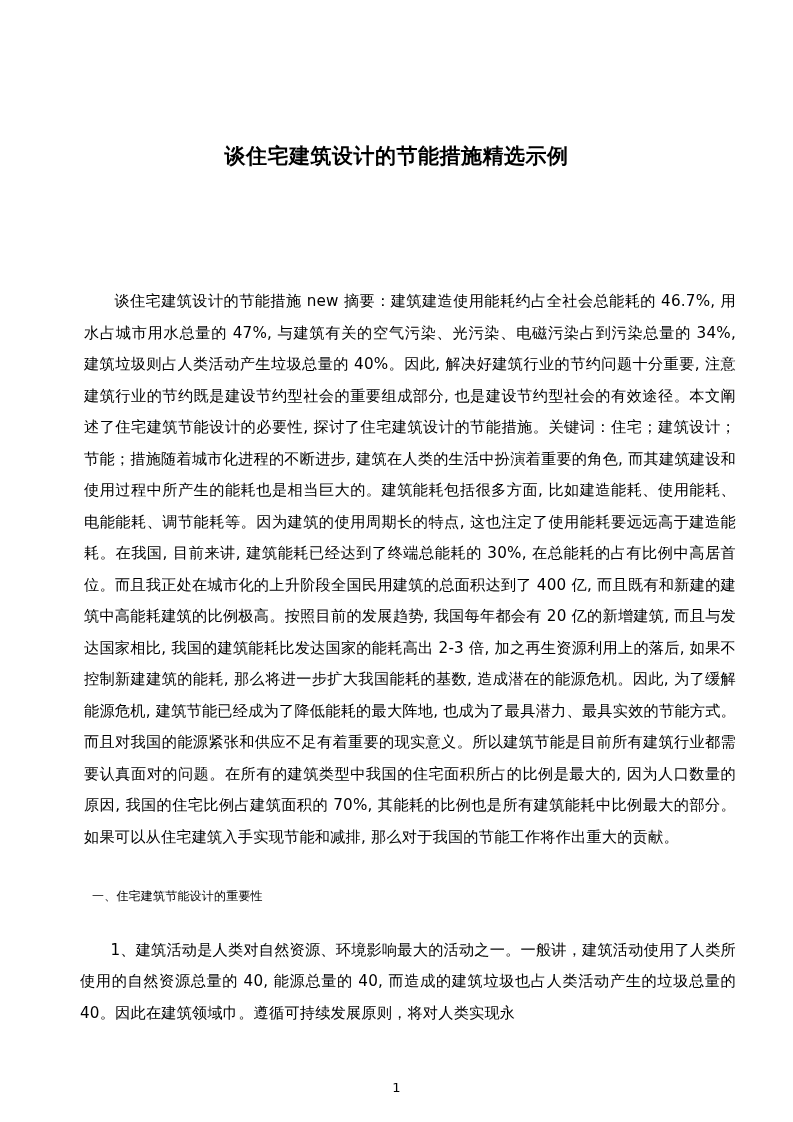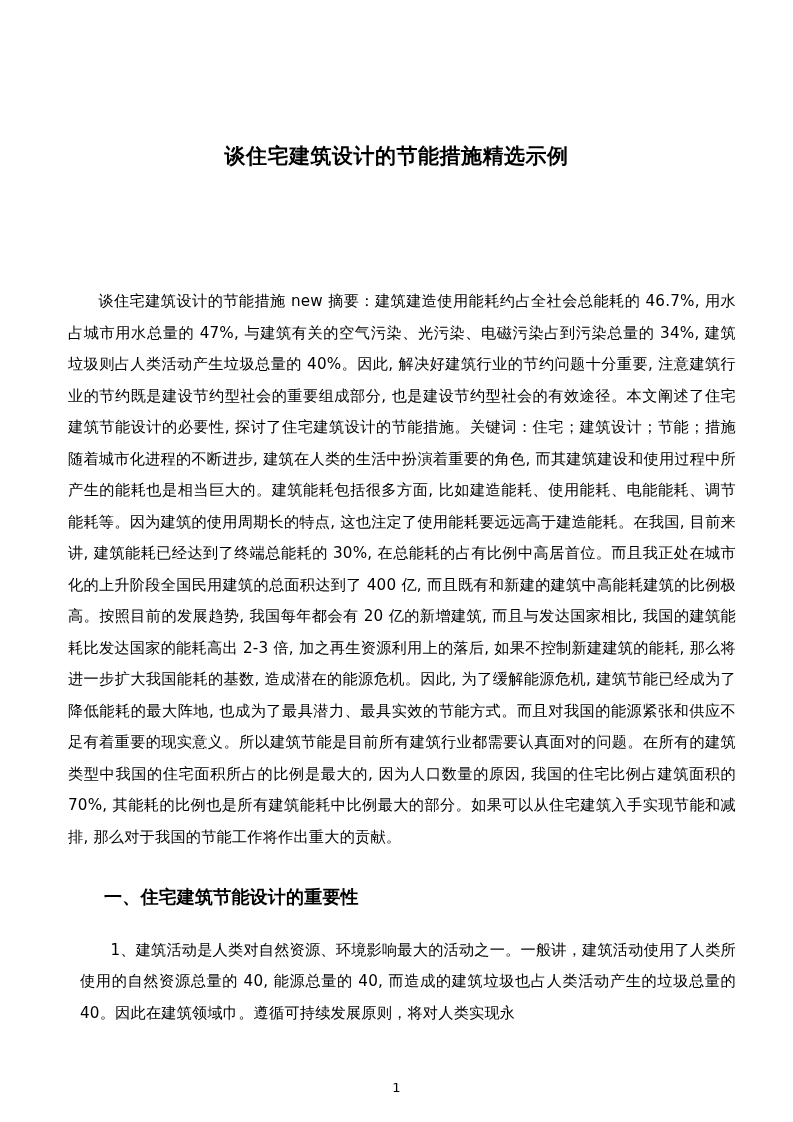--- a/index.html
+++ b/index.html
@@ -34,33 +34,33 @@
     line-height: 32px;
     margin-top: 8px;
   }
   .body-block {
     position: absolute;
     left: 68px;
     top: 286px;
     width: 668px;
   }
   p.para {
-    margin: 0 0 0 0;
+    margin: 0 0 0 16px;
     font-size: 15.2px;
     line-height: 31.5px;
     text-align: justify;
     text-justify: inter-ideograph;
     text-indent: 2em;
     letter-spacing: 0.2px;
   }
   p.heading {
     margin: 28px 0 0 0;
-    font-size: 18px;
+    font-size: 12px;
     line-height: 31.5px;
-    font-weight: bold;
+    font-weight: normal;
     text-indent: 2em;
     letter-spacing: 0.2px;
   }
   p.para-sub {
     margin: 22px 0 0 12px;
     font-size: 15.2px;
     line-height: 31.5px;
     text-align: justify;
     text-justify: inter-ideograph;
     text-indent: 2em;

